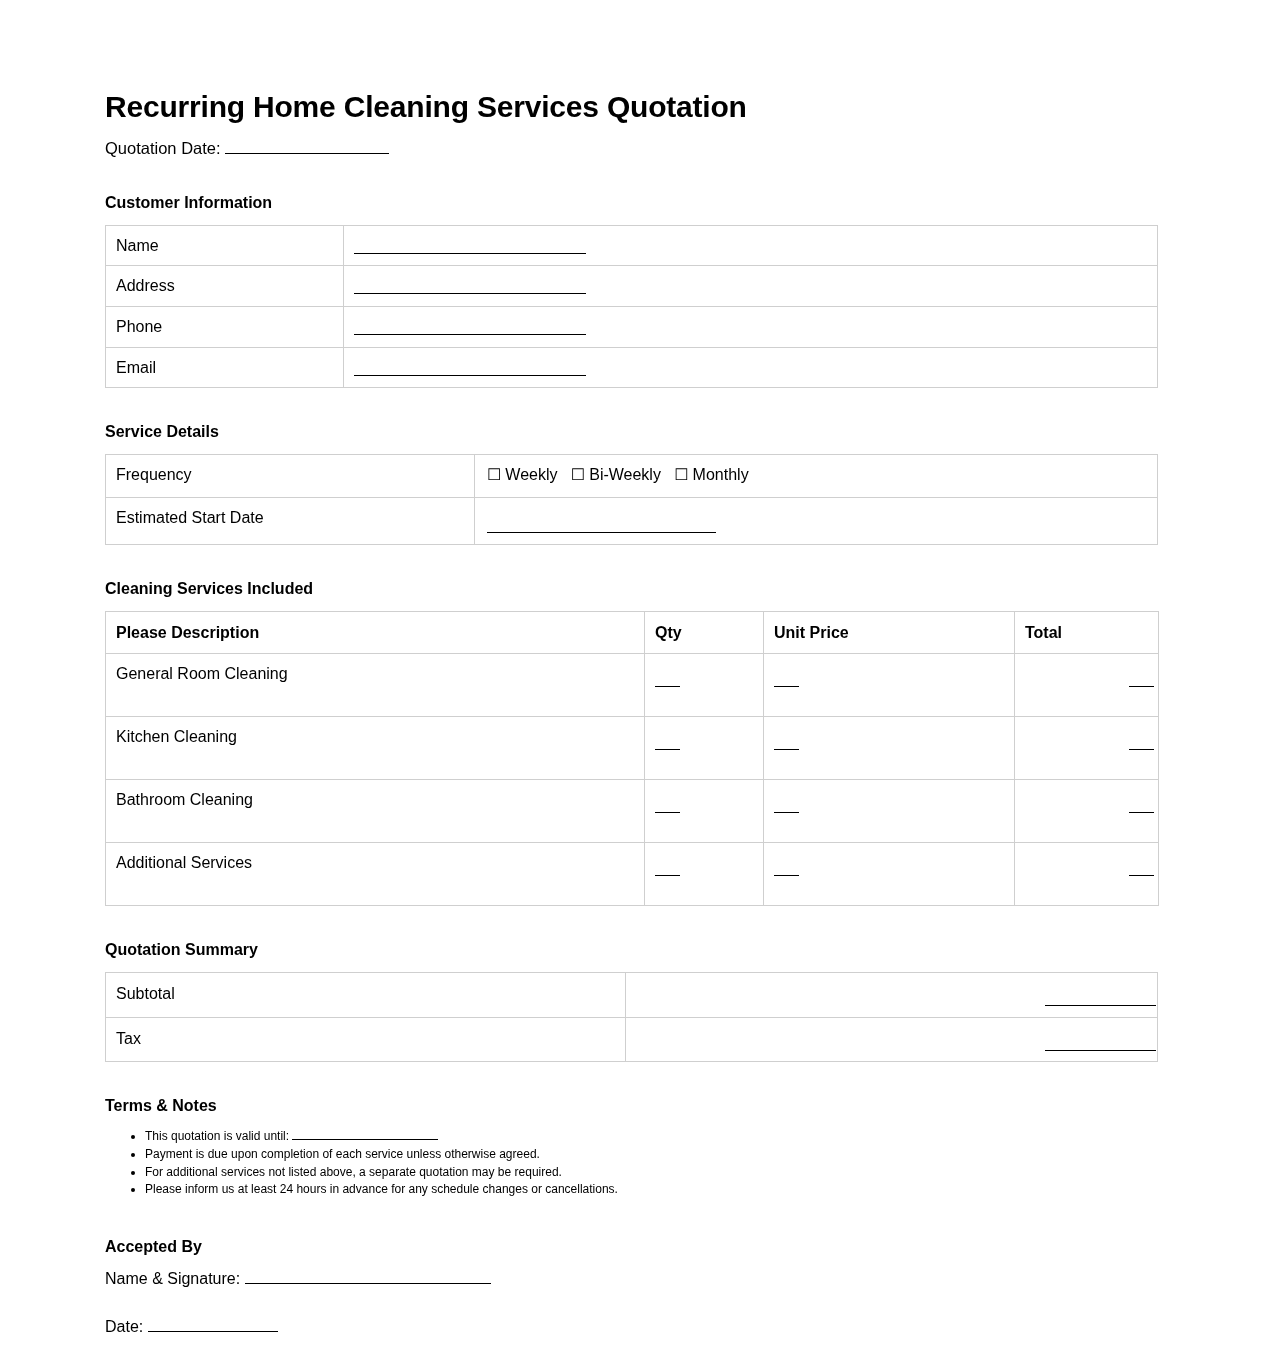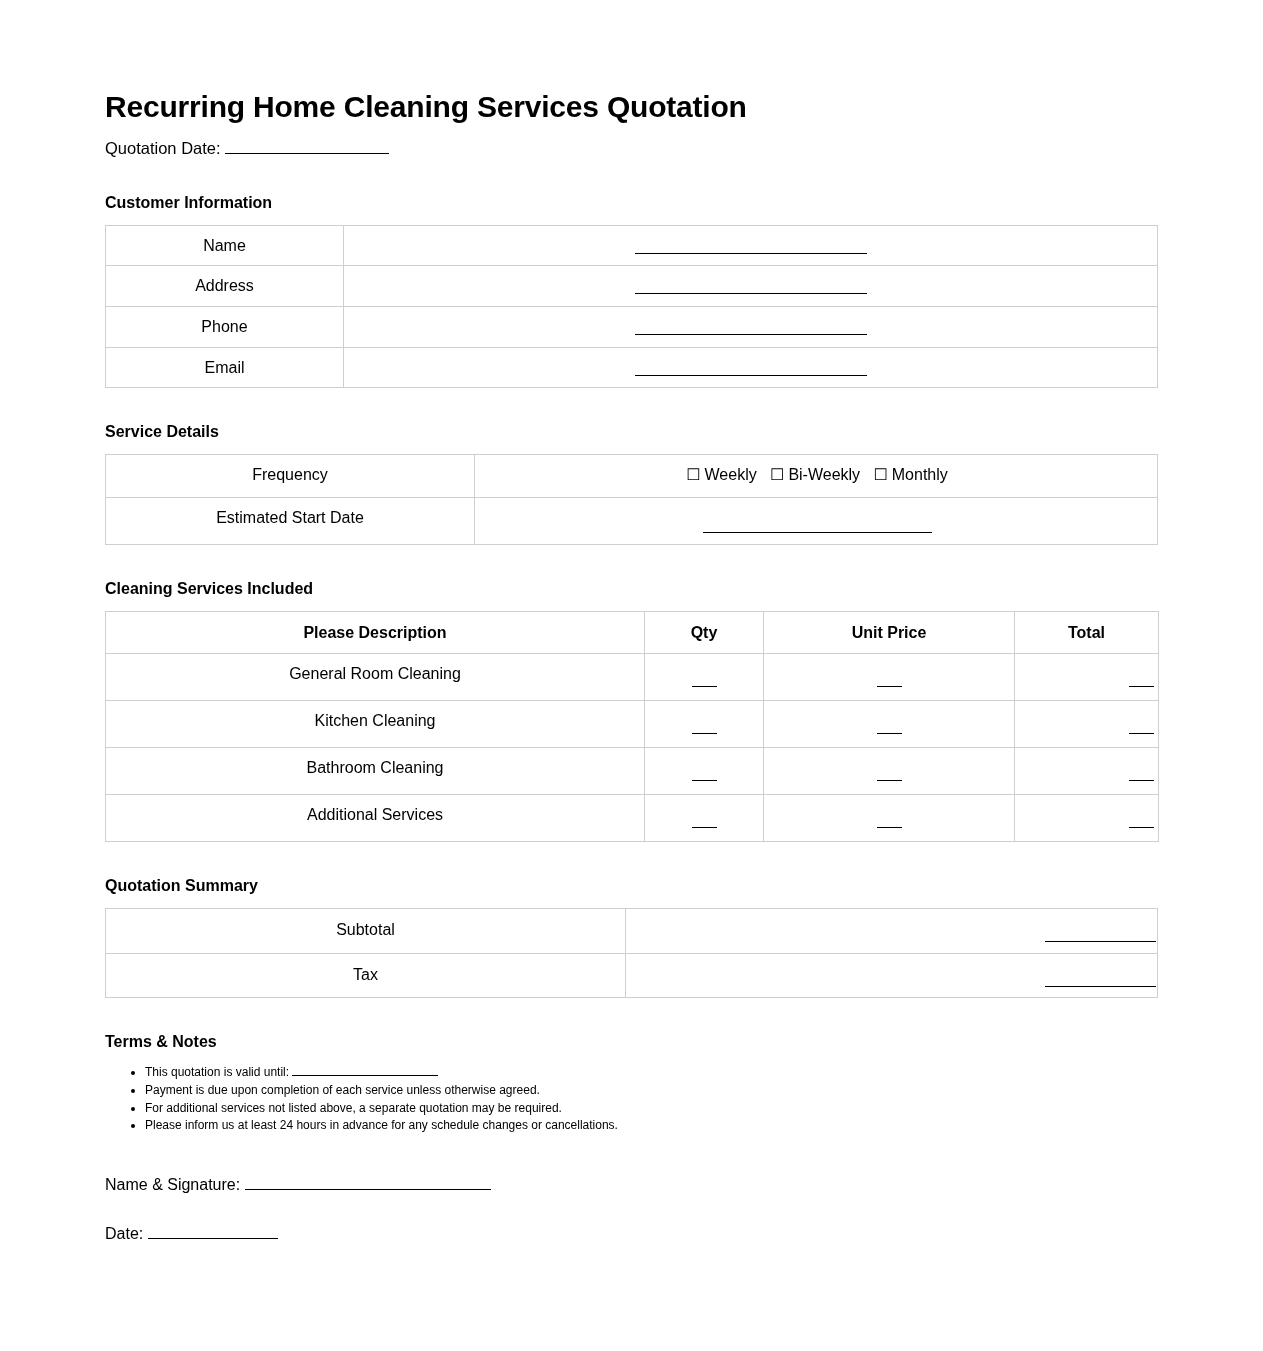--- a/index.html
+++ b/index.html
@@ -51,21 +51,21 @@
     border-collapse: collapse;
     width: 1053px;
     table-layout: fixed;
     font-size: 16px;
   }
   table.doc-table td,
   table.doc-table th {
     border: 1px solid #cfcfcf;
     padding: 9px 10px;
     vertical-align: top;
-    text-align: center;
+    text-align: left;
     font-weight: normal;
     line-height: 1.35;
   }
   .blank-cell { position: relative; }
 
   
   .ul {
     display: inline-block;
     border-bottom: 1.6px solid #000;
     height: 0.92em;
@@ -116,21 +116,21 @@
     padding-bottom: 5px;
   }
   .tbl-items td.num .ul { width: 25px; }
   .tbl-items td.tot {
     text-align: right;
     padding-top: 17px;
     padding-bottom: 5px;
     padding-right: 4px;
   }
   .tbl-items td.tot .ul { width: 25px; }
-  .tbl-items td.desc { padding-top: 9px; padding-bottom: 14px; }
+  .tbl-items td.desc { padding-top: 9px; padding-bottom: 30px; }
 
   
   .tbl-summary col.c1 { width: 520px; }
   .tbl-summary td { height: 21px; }
   .tbl-summary td.lbl { padding: 10px 10px 12px 10px; }
   .tbl-summary td.lbl.bold { font-weight: bold; }
   .tbl-summary td.amt {
     text-align: right;
     padding-top: 17px;
     padding-bottom: 5px;
@@ -289,16 +289,17 @@
   <h2 class="section-heading">Terms &amp; Notes</h2>
   <ul class="terms">
     <li><span>This quotation is valid until:</span> <span class="ul-inline"></span></li>
     <li>Payment is due upon completion of each service unless otherwise agreed.</li>
     <li>For additional services not listed above, a separate quotation may be required.</li>
     <li>Please inform us at least 24 hours in advance for any schedule changes or cancellations.</li>
   </ul>
 
   <div class="sec-gap"></div>
 
+  <h2 class="section-heading">Accepted By</h2>
   <p class="accept-line first"><span>Name &amp; Signature:</span> <span class="ul-sig"></span></p>
   <p class="accept-line"><span>Date:</span> <span class="ul-date"></span></p>
 
 </div>
 
 </body></html>

